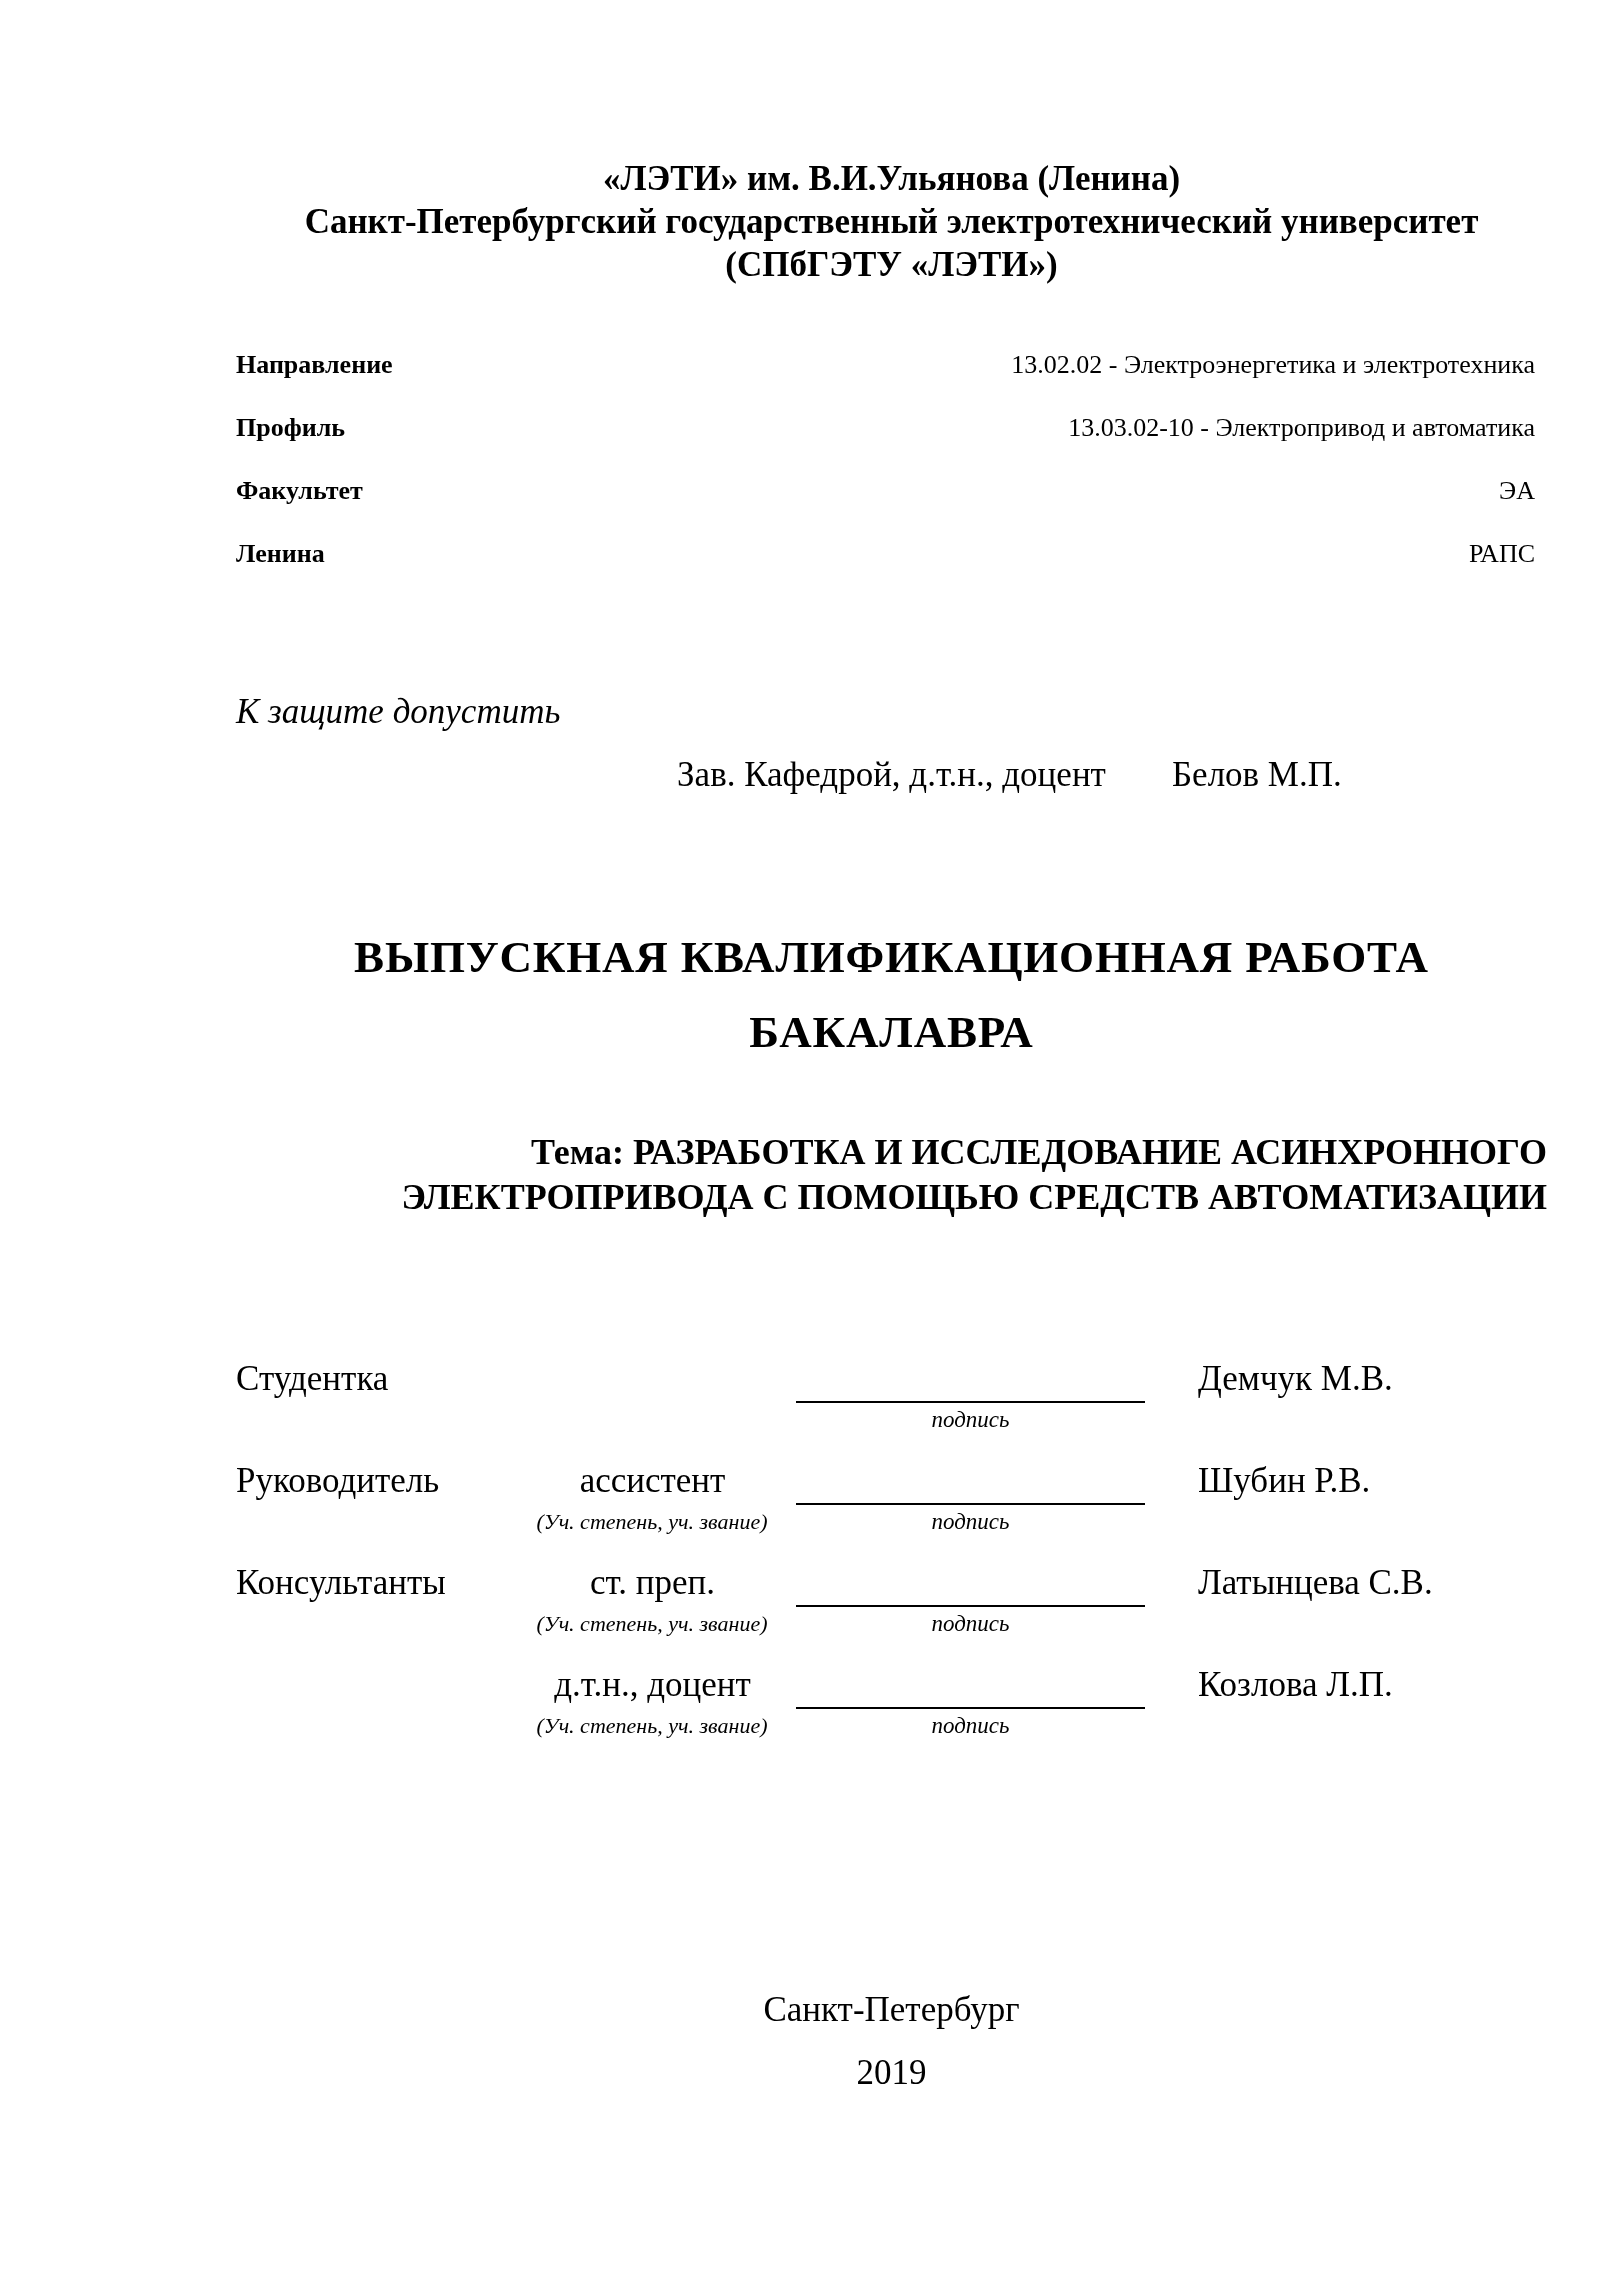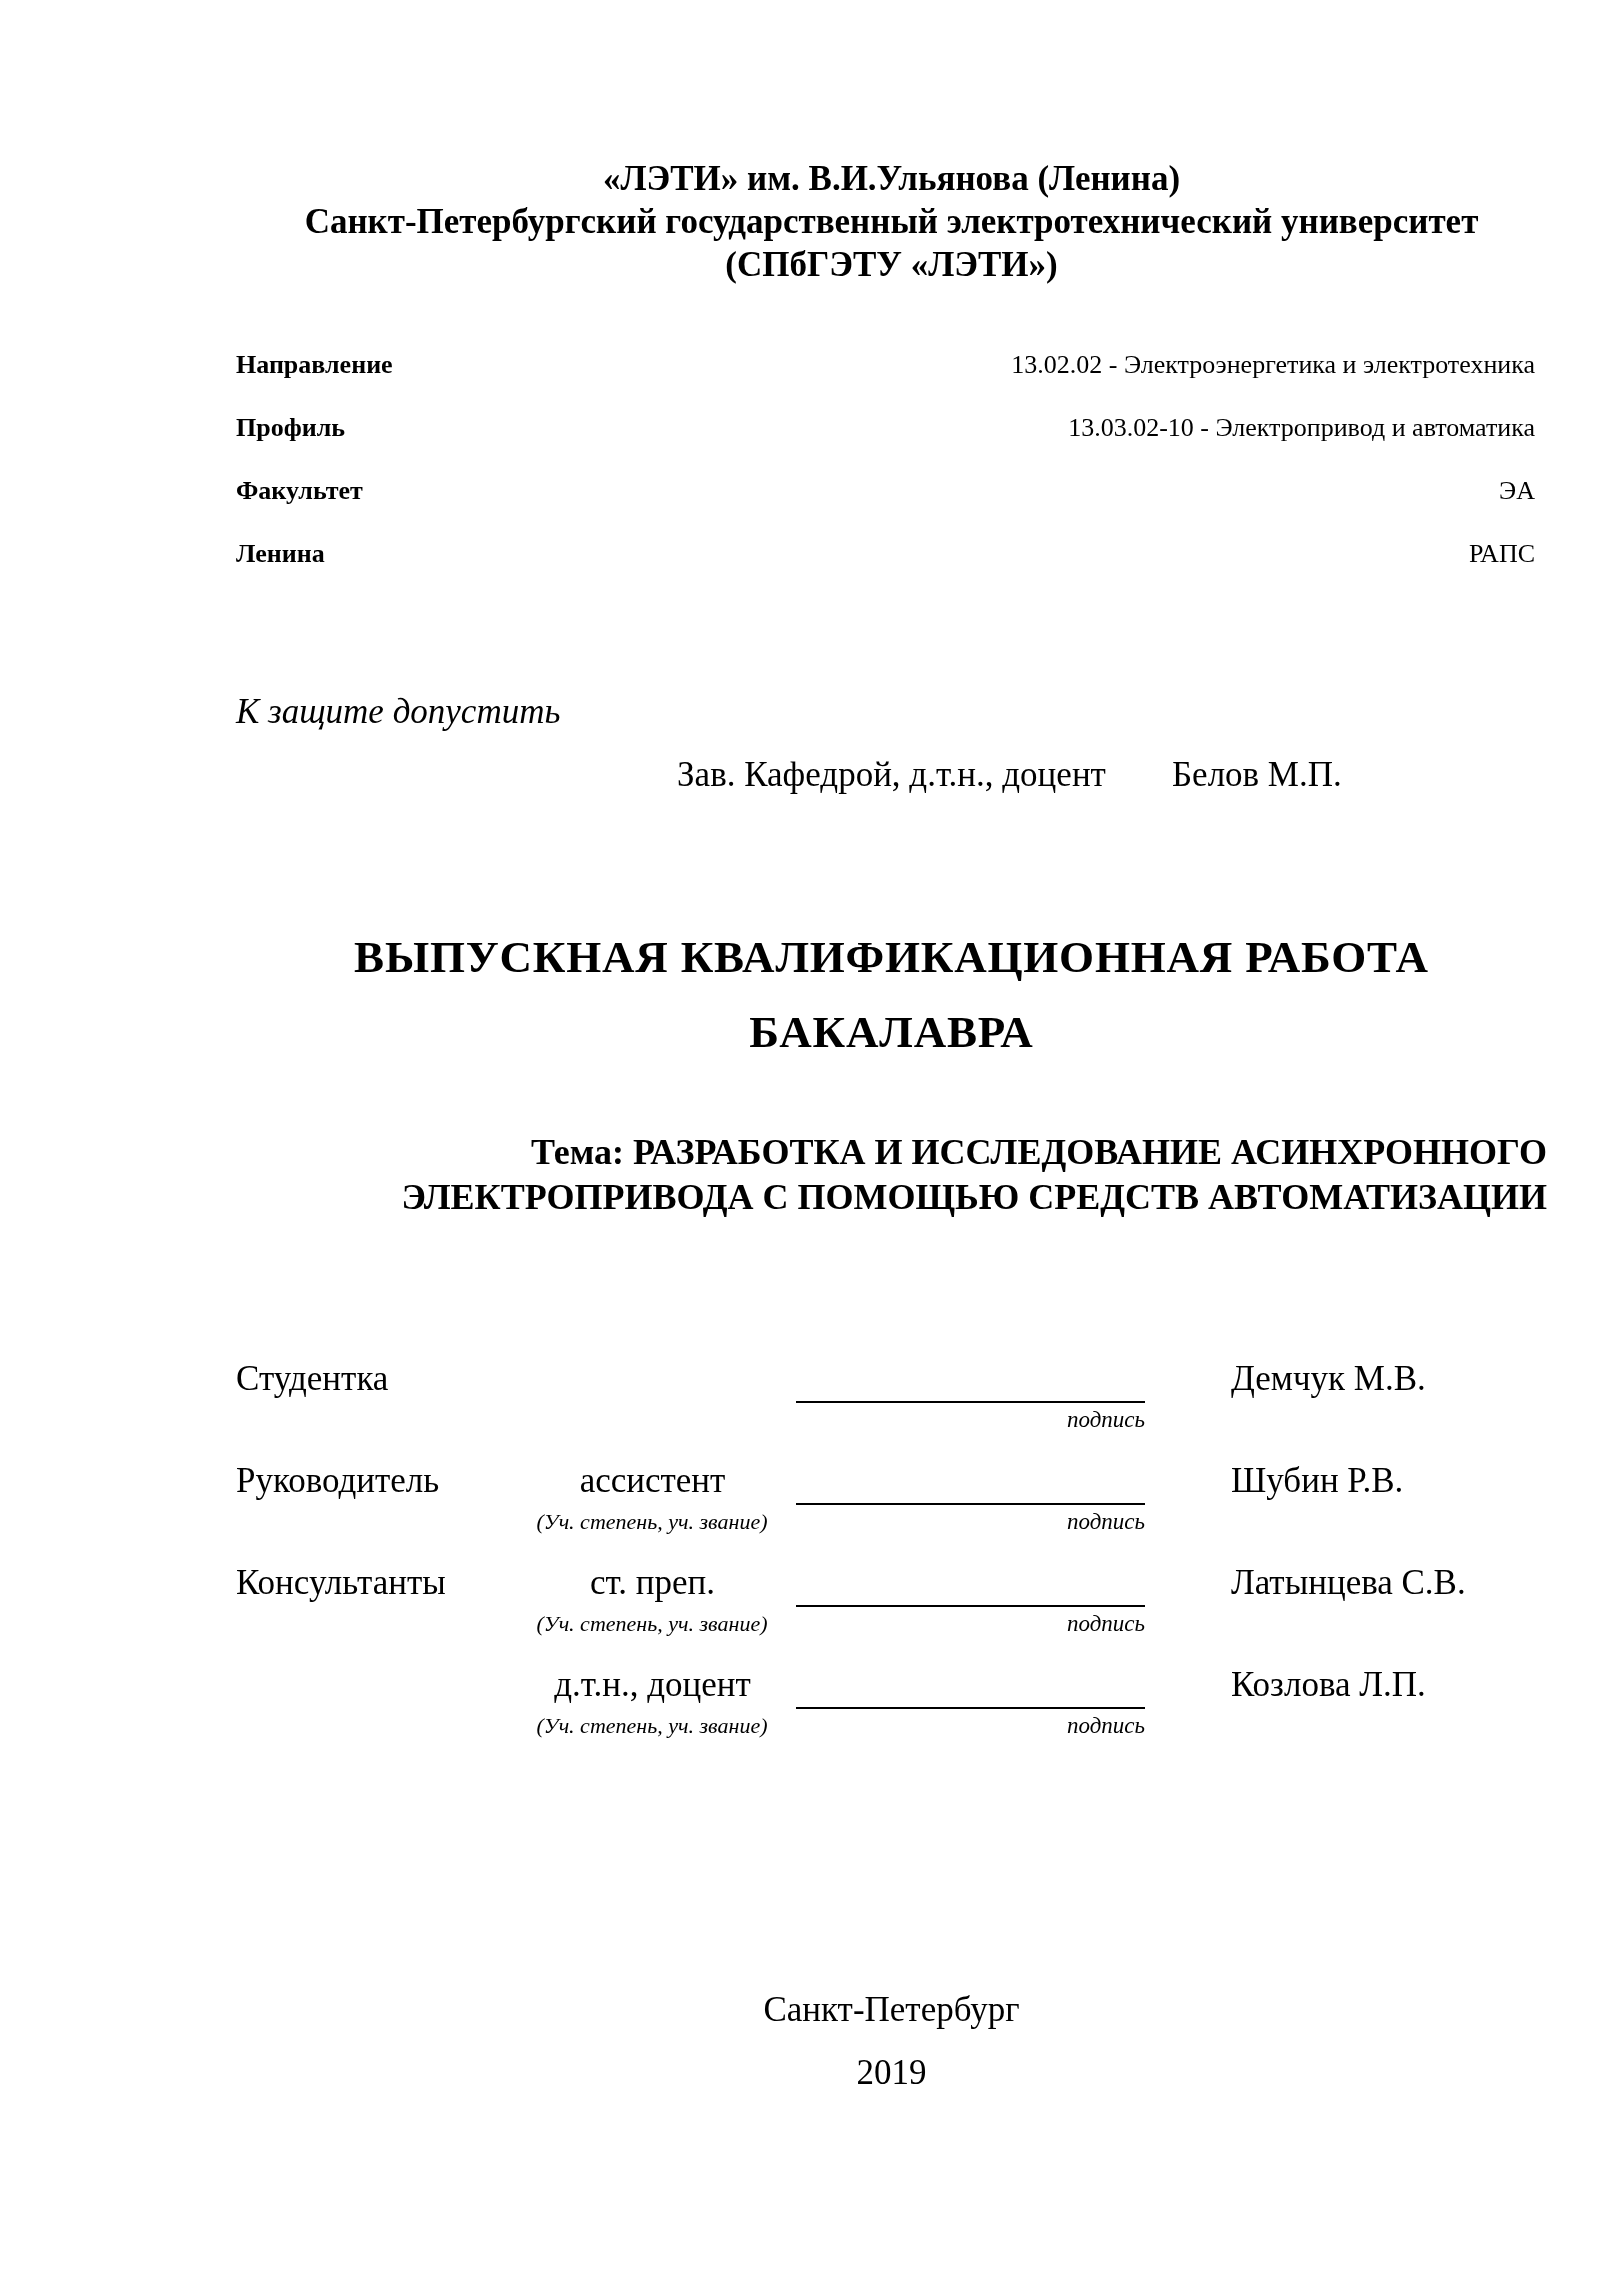--- a/index.html
+++ b/index.html
@@ -94,25 +94,25 @@
   .sig-degree-hint {
     position: absolute; left: 259px; width: 314px; top: 49px;
     text-align: center; font-size: 22px; font-style: italic; line-height: 27px;
   }
   .sig-line {
     position: absolute; left: 560px; width: 349px; top: 0; height: 44px;
     border-bottom: 2.4px solid #000000;
   }
   .sig-sign-hint {
     position: absolute; left: 560px; width: 349px; top: 49px;
-    text-align: right; font-size: 23px; font-style: italic; line-height: 27px;
+    text-align: center; font-size: 23px; font-style: italic; line-height: 27px;
   }
   .sig-name {
     position: absolute; left: 962px; top: 0;
-    line-height: 43px; white-space: nowrap; margin-left: 33px;
+    line-height: 43px; white-space: nowrap;
   }
   
   .footer {
     position: absolute;
     left: 236px;
     width: 1311px;
     top: 1978px;
     text-align: center;
     font-size: 35px;
     line-height: 63px;

